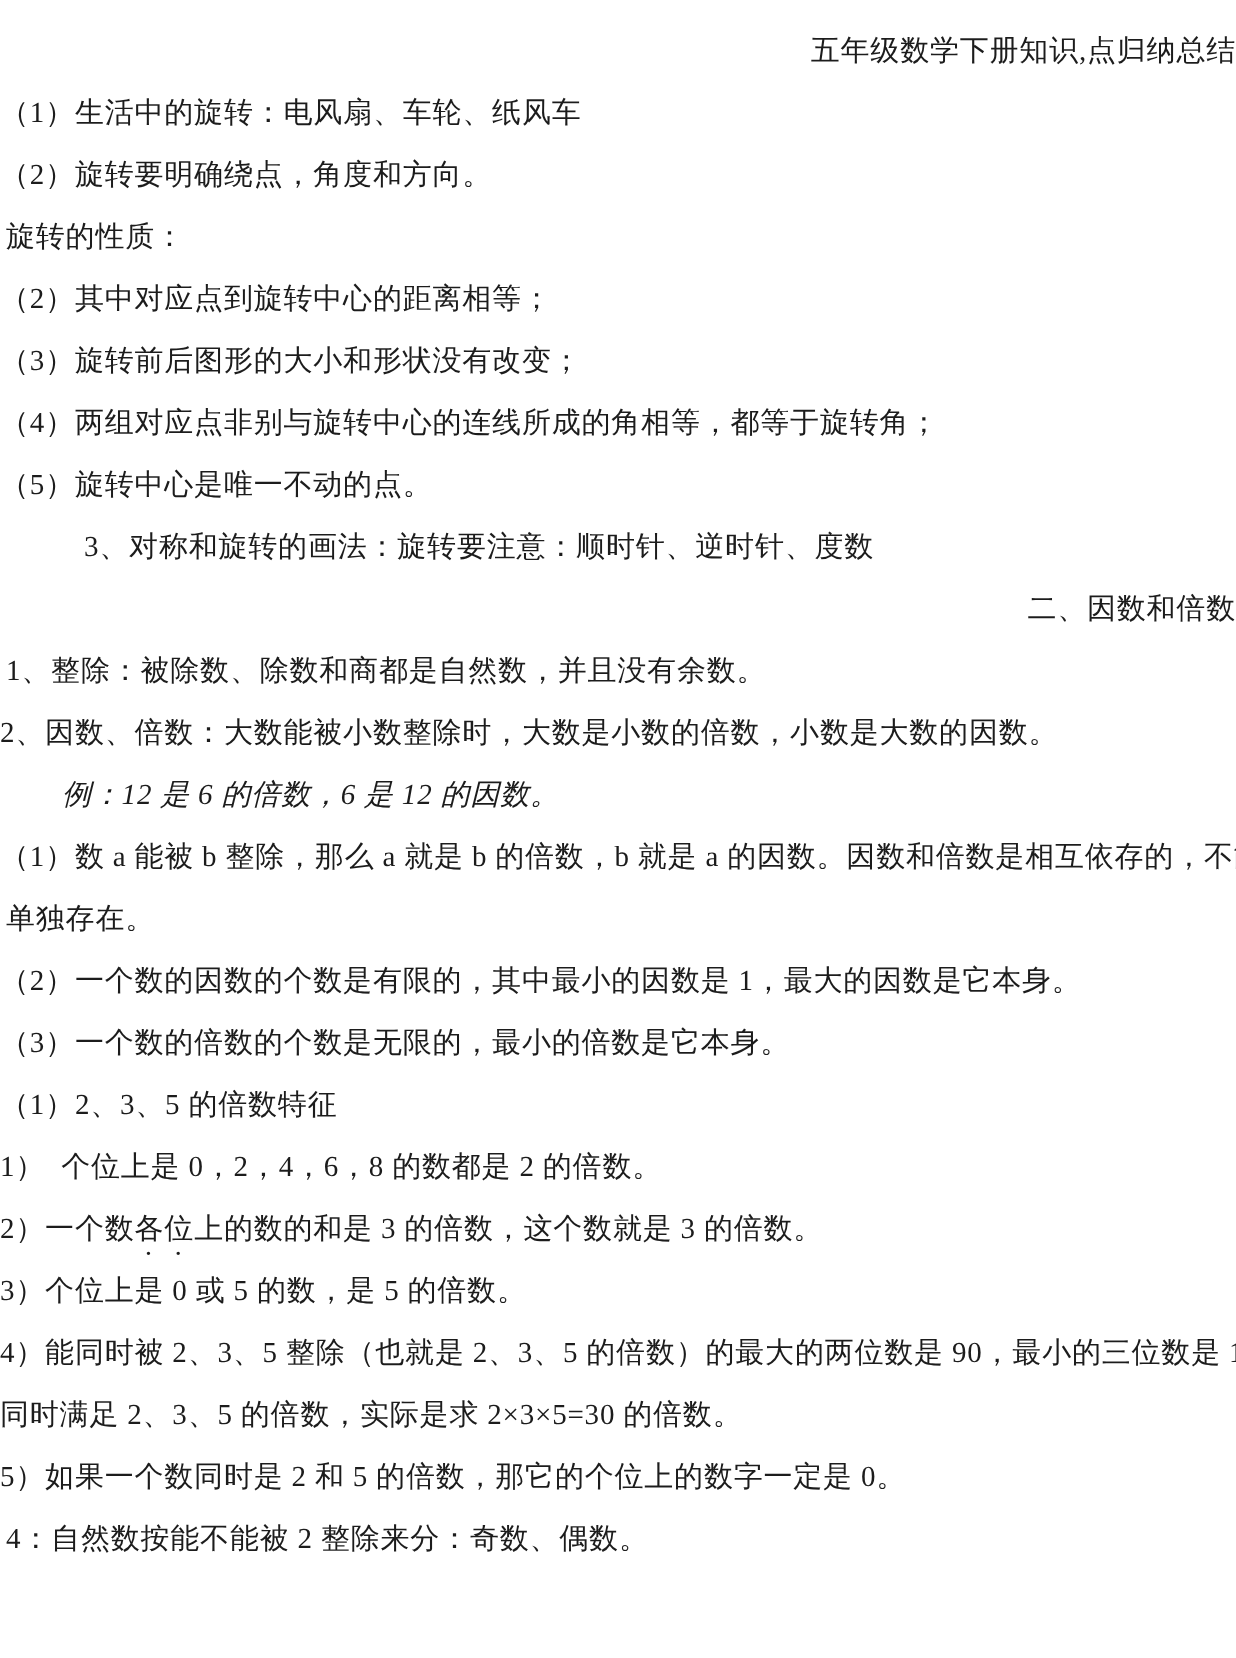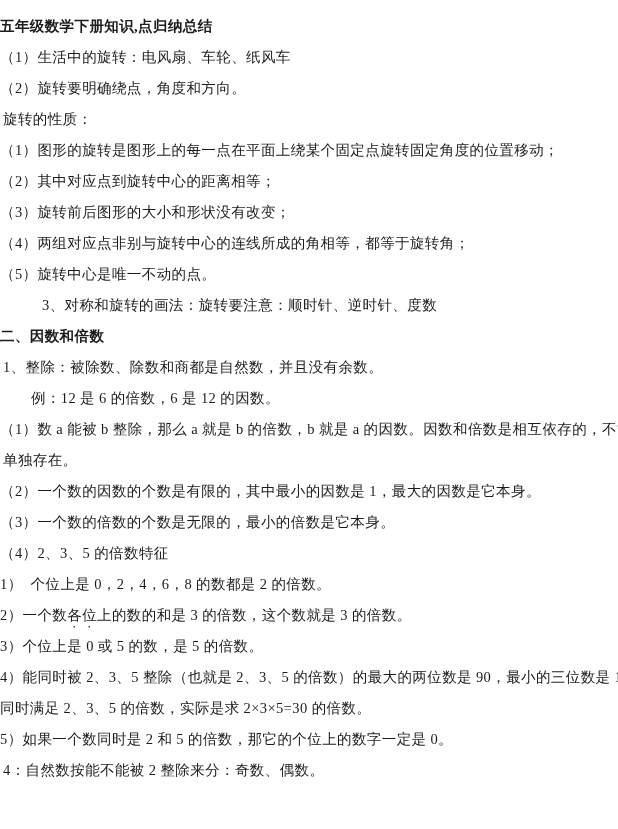--- a/index.html
+++ b/index.html
@@ -20,55 +20,55 @@
     padding-top: 11px;
     overflow: hidden;
   }
   .line {
     margin: 0;
     height: 31px;
     line-height: 31px;
     white-space: pre;
     overflow: hidden;
   }
-  .c  { text-align: left; font-weight: bold; }
+  .c  { text-align: right; }
   .i0 { padding-left: 3px; }
   .i1 { }
   .i2 { }
   .i3 { padding-left: 42px; }
-  .i4 { padding-left: 31px; }
+  .i4 { padding-left: 31px; font-style: italic; }
   .em-dots {
     -webkit-text-emphasis: filled dot;
     -webkit-text-emphasis-position: under right;
     text-emphasis: filled dot;
     text-emphasis-position: under right;
   }
 </style>
 </head>
 <body>
 
 <div class="page">
   <p class="line c">五年级数学下册知识,点归纳总结</p>
   <p class="line i1">（1）生活中的旋转：电风扇、车轮、纸风车</p>
   <p class="line i1">（2）旋转要明确绕点，角度和方向。</p>
   <p class="line i0">旋转的性质：</p>
-  <p class="line i1">（1）图形的旋转是图形上的每一点在平面上绕某个固定点旋转固定角度的位置移动；</p>
   <p class="line i1">（2）其中对应点到旋转中心的距离相等；</p>
   <p class="line i1">（3）旋转前后图形的大小和形状没有改变；</p>
   <p class="line i1">（4）两组对应点非别与旋转中心的连线所成的角相等，都等于旋转角；</p>
   <p class="line i1">（5）旋转中心是唯一不动的点。</p>
   <p class="line i3">3、对称和旋转的画法：旋转要注意：顺时针、逆时针、度数</p>
   <p class="line c">二、因数和倍数</p>
   <p class="line i0">1、整除：被除数、除数和商都是自然数，并且没有余数。</p>
+  <p class="line i1">2、因数、倍数：大数能被小数整除时，大数是小数的倍数，小数是大数的因数。</p>
   <p class="line i4">例：12 是 6 的倍数，6 是 12 的因数。</p>
   <p class="line i1">（1）数 a 能被 b 整除，那么 a 就是 b 的倍数，b 就是 a 的因数。因数和倍数是相互依存的，不能</p>
   <p class="line i0">单独存在。</p>
   <p class="line i1">（2）一个数的因数的个数是有限的，其中最小的因数是 1，最大的因数是它本身。</p>
   <p class="line i2">（3）一个数的倍数的个数是无限的，最小的倍数是它本身。</p>
-  <p class="line i2">（4）2、3、5 的倍数特征</p>
+  <p class="line i2">（1）2、3、5 的倍数特征</p>
   <p class="line i1">1）  个位上是 0，2，4，6，8 的数都是 2 的倍数。</p>
   <p class="line i1"><span>2）一个数</span><span class="em-dots">各位</span><span>上的数的和是 3 的倍数，这个数就是 3 的倍数。</span></p>
   <p class="line i1">3）个位上是 0 或 5 的数，是 5 的倍数。</p>
   <p class="line i1">4）能同时被 2、3、5 整除（也就是 2、3、5 的倍数）的最大的两位数是 90，最小的三位数是 120。</p>
   <p class="line i2">同时满足 2、3、5 的倍数，实际是求 2×3×5=30 的倍数。</p>
   <p class="line i2">5）如果一个数同时是 2 和 5 的倍数，那它的个位上的数字一定是 0。</p>
   <p class="line i0">4：自然数按能不能被 2 整除来分：奇数、偶数。</p>
 </div>
 
 </body></html>

